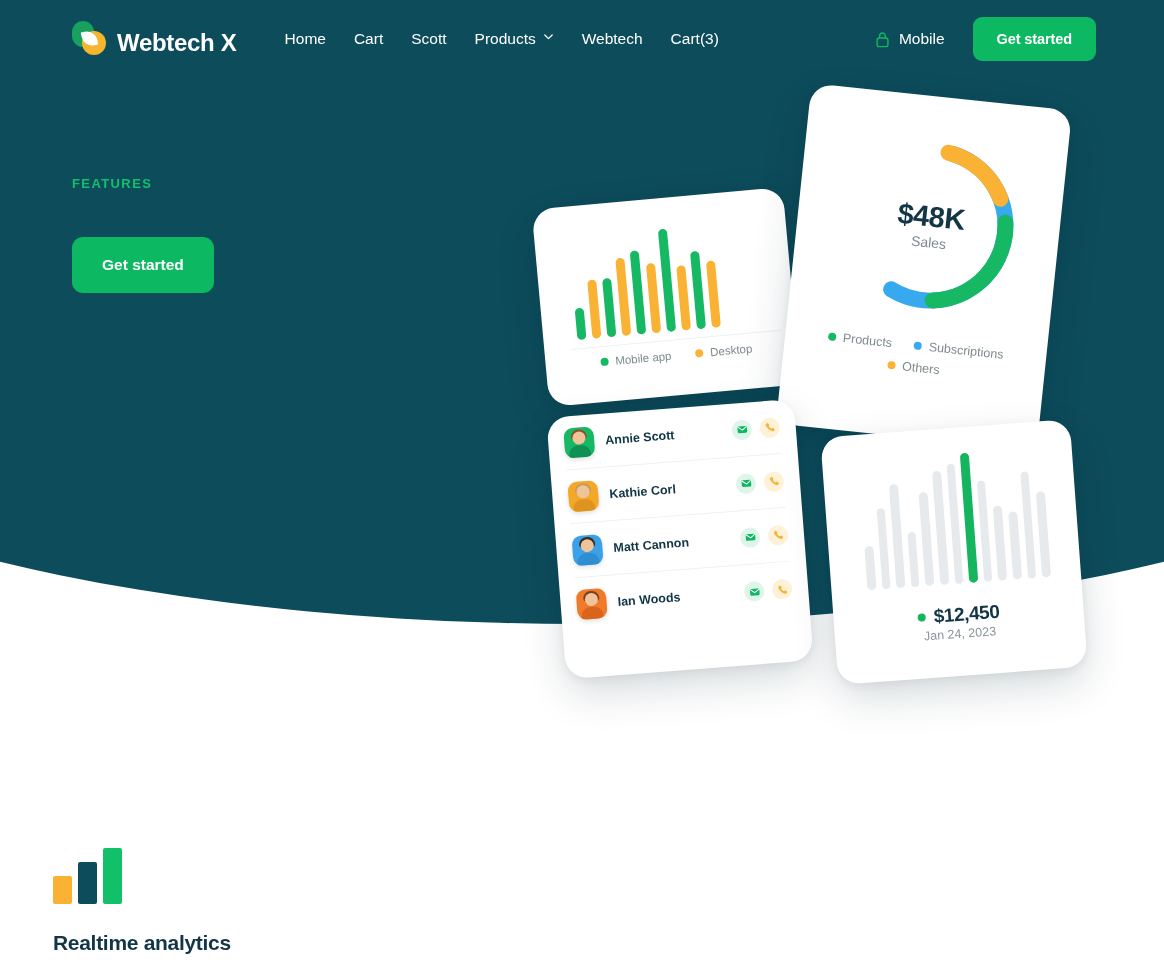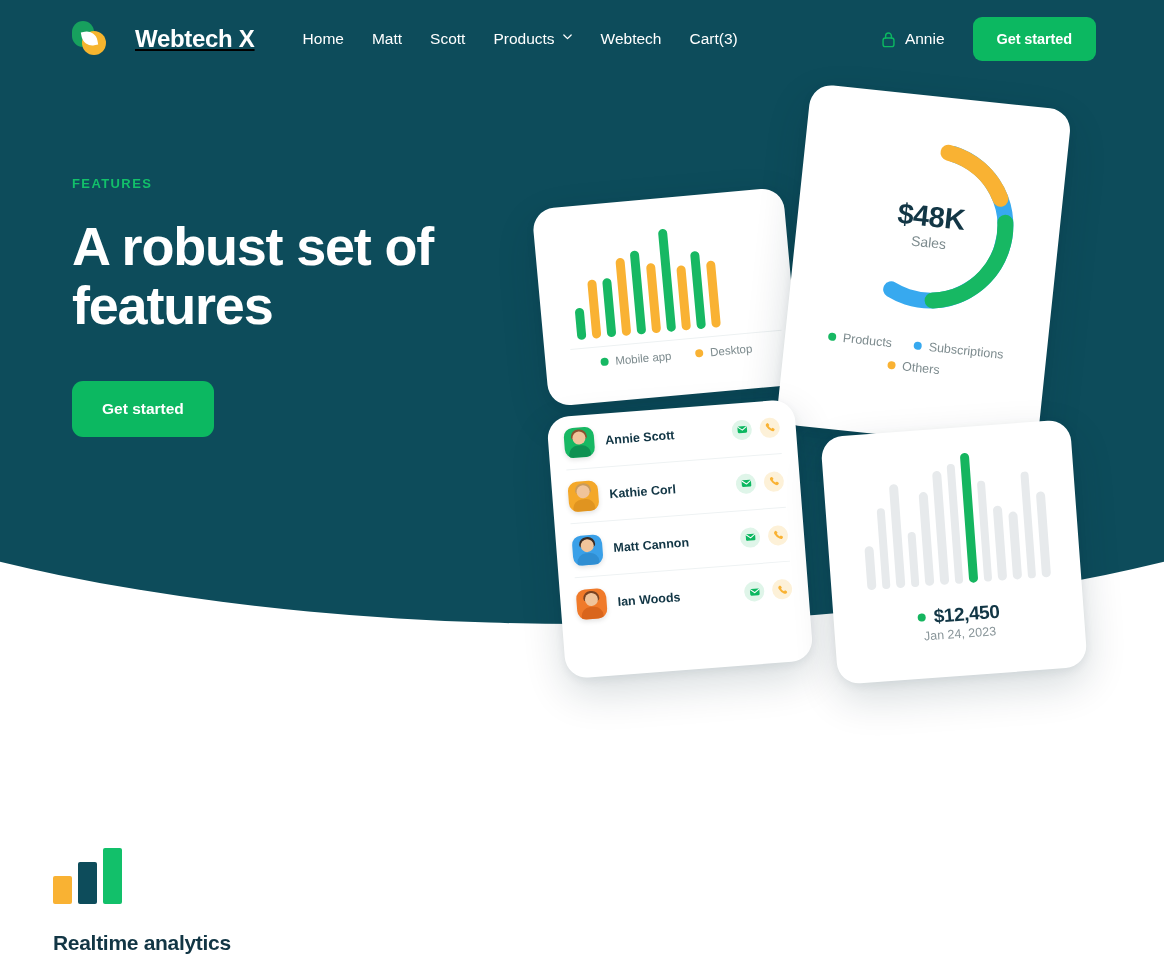--- a/index.html
+++ b/index.html
@@ -19,21 +19,21 @@
     background: #0d4c5b;
     border-radius: 0 0 50% 50% / 0 0 22% 22%;
     z-index: 0;
   }
 
   
   .navbar {
     position: absolute; left: 0; top: 0; width: 1164px; height: 78px;
     display: flex; align-items: center; z-index: 40;
   }
-  .brand { display: flex; align-items: center; margin-left: 72px; gap: 29px; cursor: pointer; text-decoration: underline; }
+  .brand { display: flex; align-items: flex-end; margin-left: 72px; gap: 11px; cursor: pointer; }
   .logo-mark { position: relative; width: 34px; height: 36px; }
   .logo-green {
     position: absolute; left: 0; top: 0; width: 22px; height: 26px;
     background: #17a05e;
     border-radius: 11px 11px 2px 11px;
   }
   .logo-orange {
     position: absolute; left: 10px; top: 10px; width: 24px; height: 24px;
     background: #f6b52e; border-radius: 50%;
   }
@@ -195,21 +195,21 @@
         <div class="logo-leaf"></div>
       </div>
       <span class="brand-name">Webtech X</span>
     </div>
 
     <nav class="nav-links">
       <span class="nav-link">
           <span>Home</span>
         </span>
       <span class="nav-link">
-          <span>Matt</span>
+          <span>Cart</span>
         </span>
       <span class="nav-link">
           <span>Scott</span>
         </span>
       <span class="nav-link">
         <span>Products</span>
         <svg class="chev" viewBox="0 0 12 12">
             <path d="M2 4.3 L6 8.3 L10 4.3" fill="none" stroke="#ffffff" stroke-width="1.4" stroke-linecap="round" stroke-linejoin="round"></path>
           </svg>
       </span>
@@ -220,29 +220,28 @@
           <span>Cart(3)</span>
         </span>
     </nav>
 
     <div class="nav-right">
       <div class="login-btn">
         <svg class="lock-icon" viewBox="0 0 16 18">
           <rect x="2.2" y="7.4" width="11.6" height="9.2" rx="2.4" fill="none" stroke="#0cb861" stroke-width="1.5"></rect>
           <path d="M4.9 7.4 V5.2 a3.1 3.1 0 0 1 6.2 0 V7.4" fill="none" stroke="#0cb861" stroke-width="1.5" stroke-linecap="round"></path>
         </svg>
-        <span>Annie</span>
+        <span>Mobile</span>
       </div>
       <button class="cta-btn">Get started</button>
     </div>
   </div>
 
   <div class="hero-copy">
     <div class="eyebrow">FEATURES</div>
-    <h1 class="hero-title">A robust set of features</h1>
     <button class="hero-cta">Get started</button>
   </div>
 
   <div class="cards">
 
     <div class="card card-bars">
       <div class="bars-plot" id="barsPlot">
           <span class="bar" style="height: 32.4px; background: rgb(23, 184, 99);"></span>
           <span class="bar" style="height: 59.4px; background: rgb(249, 178, 51);"></span>
           <span class="bar" style="height: 59.4px; background: rgb(23, 184, 99);"></span>

